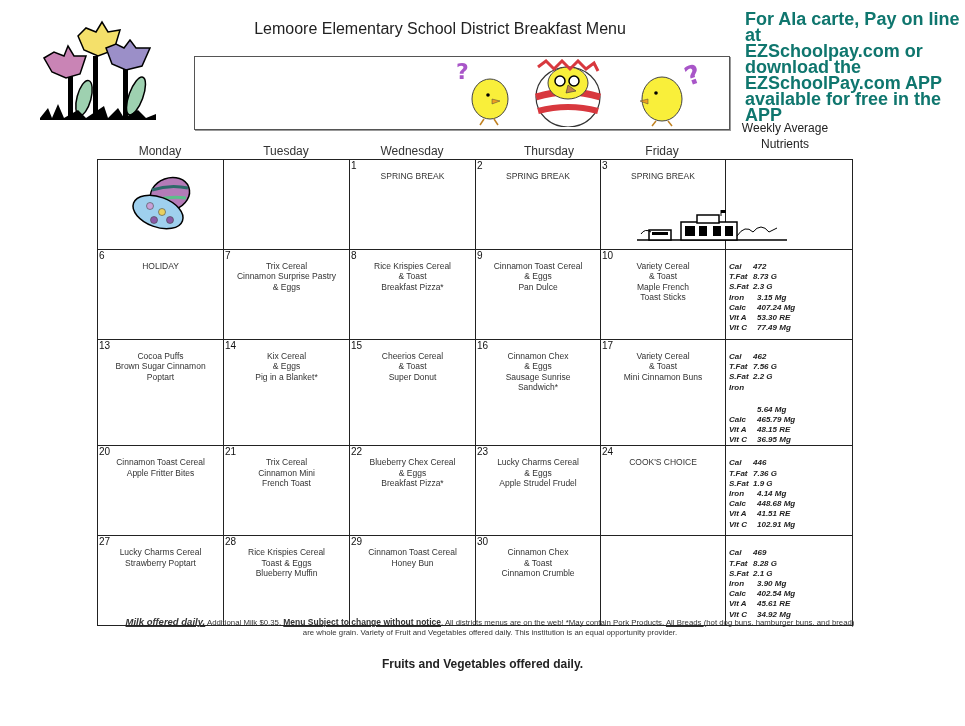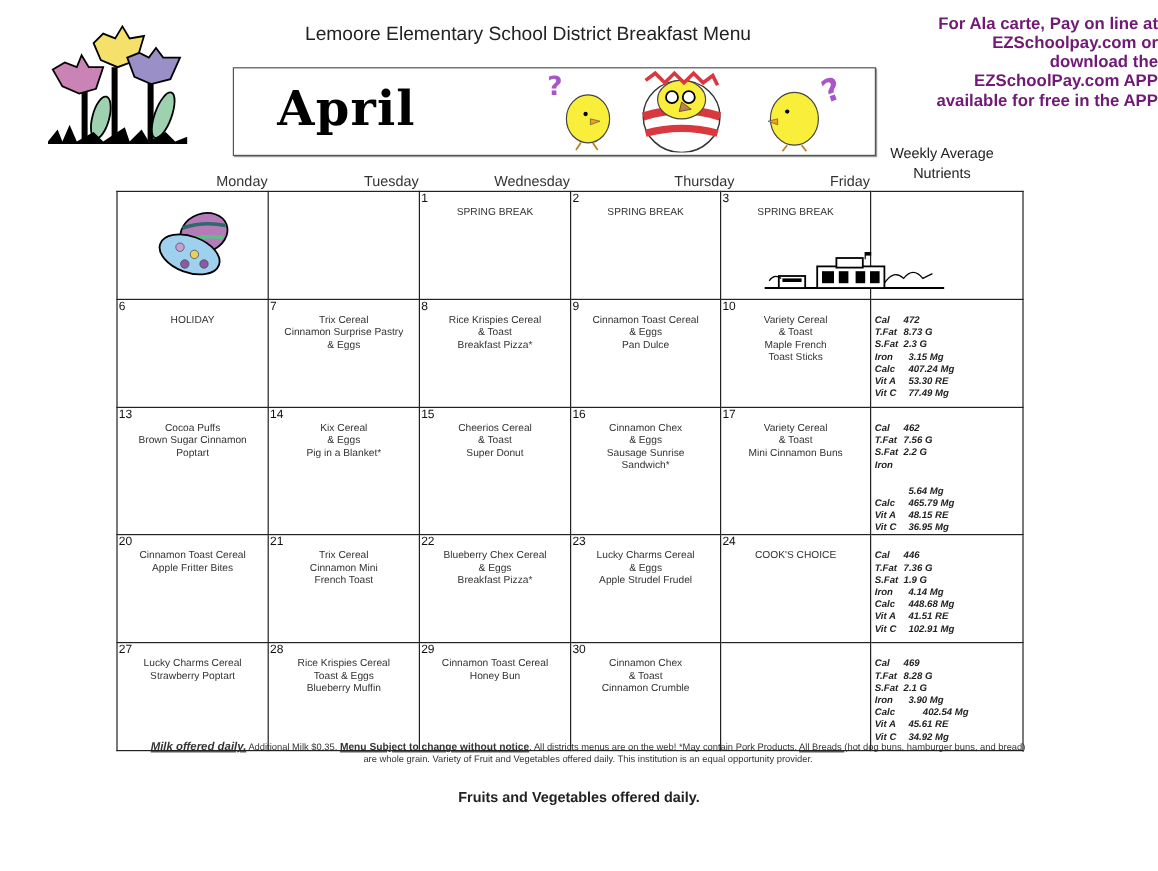--- a/index.html
+++ b/index.html
@@ -25,31 +25,31 @@
   }
   #banner .month {
     position: absolute; left: 36px; top: 10px;
     font-family: "DejaVu Serif", serif; font-weight: 900; font-size: 40px;
     letter-spacing: 1px; color: #000;
   }
   #banner svg.chicks { position: absolute; left: 255px; top: 2px; }
 
   
   #info {
-    left: 745px; top: 11px; width: 220px; text-align: right;
-    font-weight: bold; font-size: 14px; line-height: 16px; color: #701a75;
+    left: 745px; top: 11px; width: 220px; text-align: left;
+    font-weight: bold; font-size: 18px; line-height: 16px; color: #0f766e;
   }
   #weekly {
     left: 730px; top: 120px; width: 110px; text-align: center;
     font-size: 12px; line-height: 16px; color: #222;
   }
 
   
   .dayhdr {
-    top: 144px; width: 126px; text-align: right; font-size: 12px; color: #333;
+    top: 144px; width: 126px; text-align: center; font-size: 12px; color: #333;
   }
 
   
   #grid {
     left: 97px; top: 159px; width: 755px; height: 454px;
     border-collapse: collapse; table-layout: fixed;
   }
   #grid td {
     border: 1.5px solid #222; vertical-align: top; padding: 0; position: relative;
     height: 89px; font-size: 8.5px; color: #333;
@@ -101,21 +101,20 @@
 
     <path d="M68 30 L78 26 L86 30 L92 22 L98 30 L112 30 L104 48 L88 52 L74 46 Z" fill="#9b8fc8" stroke="#000" stroke-width="1.5"></path>
 
     <path d="M2 100 L10 90 L14 100 L20 86 L26 100 L40 92 L48 100 L66 88 L70 100 L80 90 L86 100 L100 92 L108 100 L118 96 L118 102 L2 102 Z" fill="#000"></path>
   </svg>
 </div>
 
 <div id="title" class="abs">Lemoore Elementary School District Breakfast Menu</div>
 
 <div id="banner" class="abs">
-  <span class="month">April</span>
   <svg class="chicks" width="270" height="68" viewBox="0 0 270 68">
 
     <text x="6" y="20" font-size="22" font-weight="bold" fill="#a855c8" font-family="DejaVu Sans, sans-serif">?</text>
 
     <ellipse cx="40" cy="40" rx="18" ry="20" fill="#f9ef3a" stroke="#444" stroke-width="1"></ellipse>
     <circle cx="38" cy="36" r="1.8" fill="#000"></circle>
     <path d="M42 40 L50 42 L42 45 Z" fill="#f0a020" stroke="#444" stroke-width="0.5"></path>
     <line x1="34" y1="60" x2="30" y2="66" stroke="#c08020" stroke-width="1.5"></line>
     <line x1="44" y1="60" x2="48" y2="66" stroke="#c08020" stroke-width="1.5"></line>
 
@@ -485,21 +484,21 @@
             <div class="row">
               <span class="lbl">S.Fat</span>
               <span class="val">2.1 G</span>
             </div>
             <div class="row">
               <span class="lbl">Iron</span>
               <span class="val" style="margin-left: 4px;">3.90 Mg</span>
             </div>
             <div class="row">
               <span class="lbl">Calc</span>
-              <span class="val" style="margin-left: 16px;">402.54 Mg</span>
+              <span class="val" style="margin-left: 4px;">402.54 Mg</span>
             </div>
             <div class="row">
               <span class="lbl">Vit A</span>
               <span class="val" style="margin-left: 4px;">45.61 RE</span>
             </div>
             <div class="row">
               <span class="lbl">Vit C</span>
               <span class="val" style="margin-left: 4px;">34.92 Mg</span>
             </div>
           </div>

